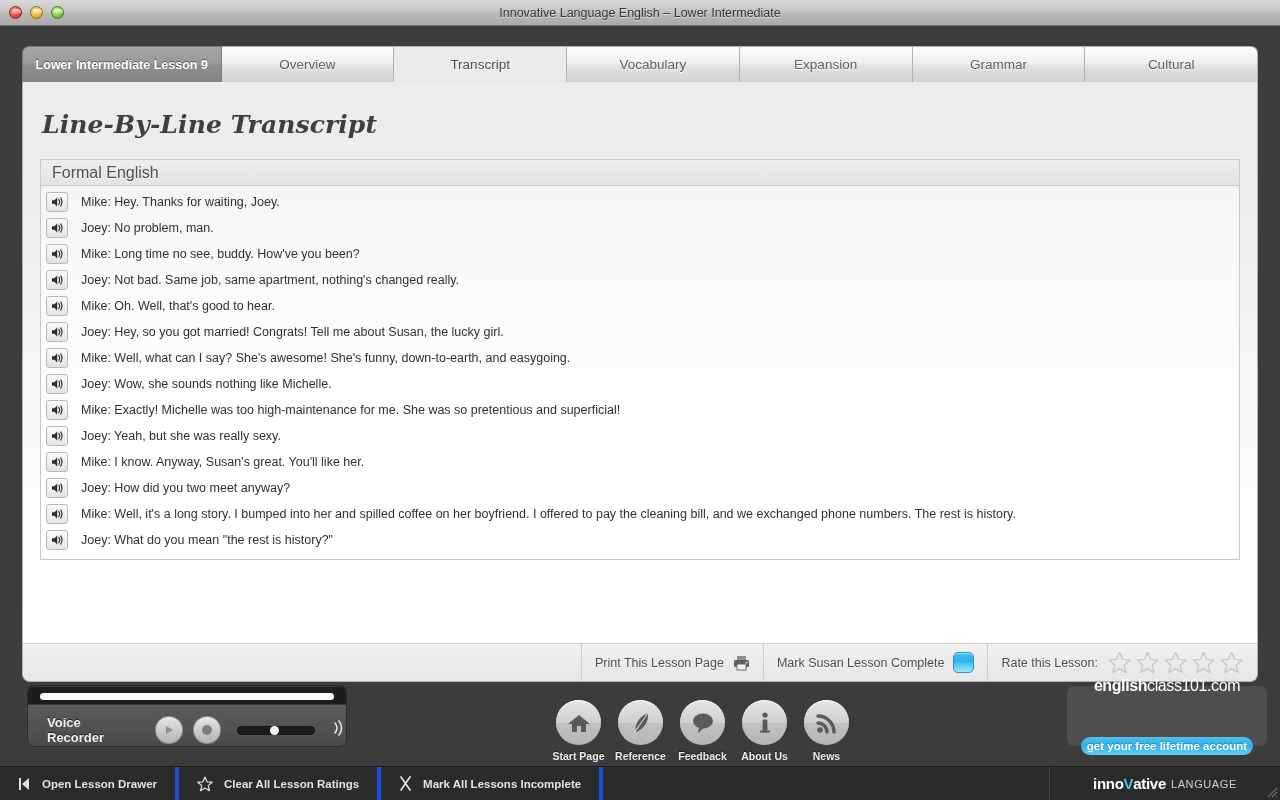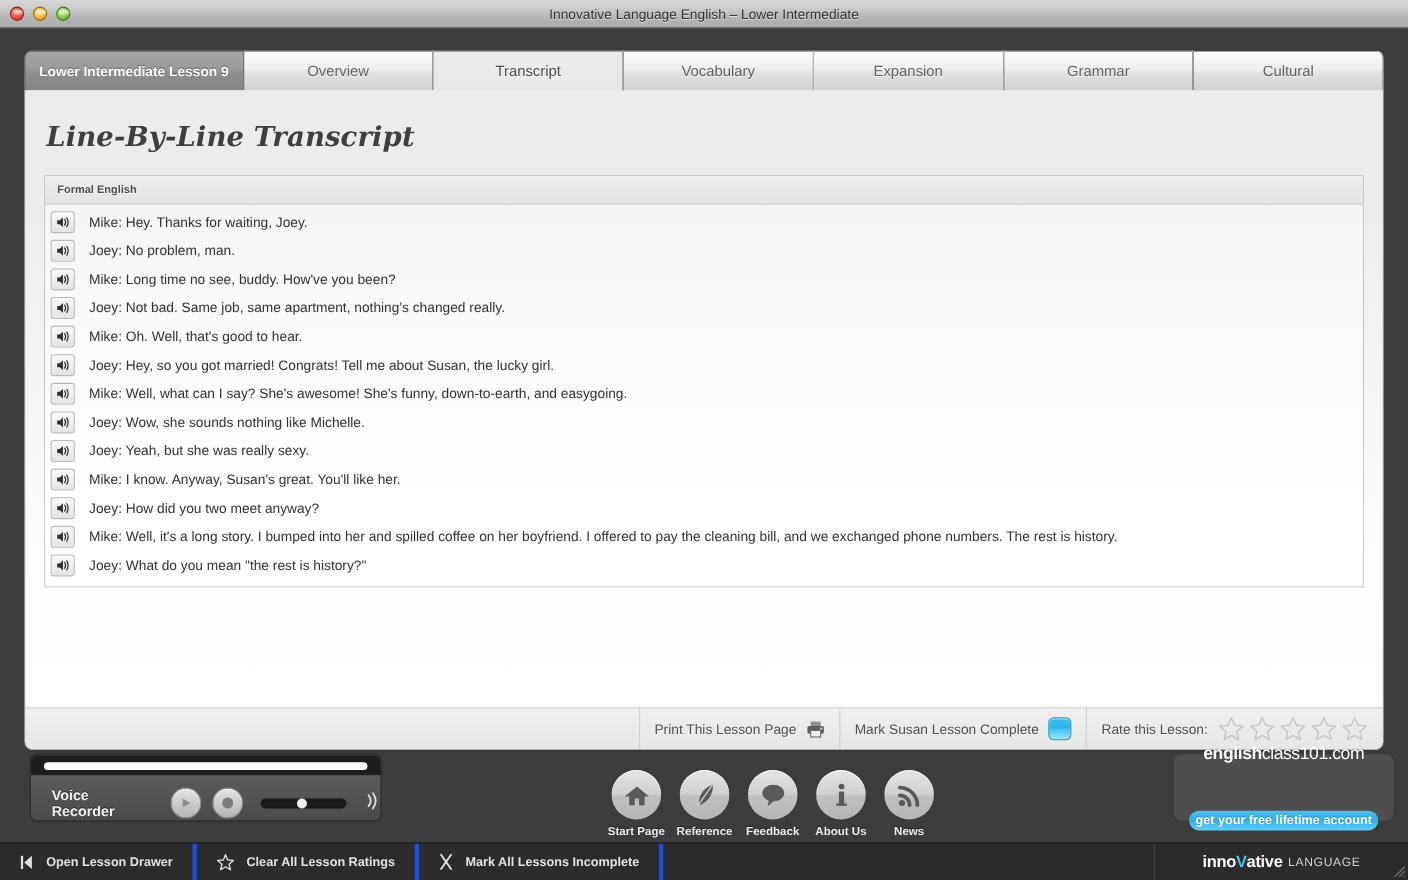--- a/index.html
+++ b/index.html
@@ -109,21 +109,21 @@
   }
 
   
   #transcript-box {
     border: 1px solid #c9c9c9;
     background: linear-gradient(to bottom, #f3f3f3 0%, #fafafa 120px, #ffffff 300px, #ffffff 100%);
   }
   #transcript-header {
     height: 26px; display: flex; align-items: center;
     padding-left: 11px;
-    font-size: 10px; font-weight: bold; color: #4c4e50;
+    font-size: 16px; font-weight: normal; color: #4c4e50;
     background: linear-gradient(to bottom, #ededed 0%, #e4e4e4 100%);
     border-bottom: 1px solid #c9c9c9;
     text-shadow: 0 1px 0 rgba(255,255,255,.8);
   }
   #transcript-list { padding: 3px 0 6px 0; }
   .transcript-row {
     display: flex; align-items: center;
     height: 26px;
     padding-left: 5px;
   }
@@ -404,20 +404,30 @@
               </div>
               <div class="transcript-row">
                 <span class="speaker-icon">
                   <svg width="13" height="12" viewBox="0 0 13 12">
                     <polygon points="1,4.2 3.4,4.2 6.2,1.4 6.2,10.6 3.4,7.8 1,7.8" fill="#2e2e2e"></polygon>
                     <path d="M7.8 3.3 Q9.6 6 7.8 8.7" stroke="#2e2e2e" stroke-width="1.1" fill="none" stroke-linecap="round"></path>
                     <path d="M9.7 1.9 Q12.2 6 9.7 10.1" stroke="#2e2e2e" stroke-width="1.1" fill="none" stroke-linecap="round"></path>
                   </svg>
                 </span>
                 <span class="transcript-text">Joey: Wow, she sounds nothing like Michelle.</span>
+              </div>
+              <div class="transcript-row">
+                <span class="speaker-icon">
+                  <svg width="13" height="12" viewBox="0 0 13 12">
+                    <polygon points="1,4.2 3.4,4.2 6.2,1.4 6.2,10.6 3.4,7.8 1,7.8" fill="#2e2e2e"></polygon>
+                    <path d="M7.8 3.3 Q9.6 6 7.8 8.7" stroke="#2e2e2e" stroke-width="1.1" fill="none" stroke-linecap="round"></path>
+                    <path d="M9.7 1.9 Q12.2 6 9.7 10.1" stroke="#2e2e2e" stroke-width="1.1" fill="none" stroke-linecap="round"></path>
+                  </svg>
+                </span>
+                <span class="transcript-text">Mike: Exactly! Michelle was too high-maintenance for me. She was so pretentious and superficial!</span>
               </div>
               <div class="transcript-row">
                 <span class="speaker-icon">
                   <svg width="13" height="12" viewBox="0 0 13 12">
                     <polygon points="1,4.2 3.4,4.2 6.2,1.4 6.2,10.6 3.4,7.8 1,7.8" fill="#2e2e2e"></polygon>
                     <path d="M7.8 3.3 Q9.6 6 7.8 8.7" stroke="#2e2e2e" stroke-width="1.1" fill="none" stroke-linecap="round"></path>
                     <path d="M9.7 1.9 Q12.2 6 9.7 10.1" stroke="#2e2e2e" stroke-width="1.1" fill="none" stroke-linecap="round"></path>
                   </svg>
                 </span>
                 <span class="transcript-text">Joey: Yeah, but she was really sexy.</span>

